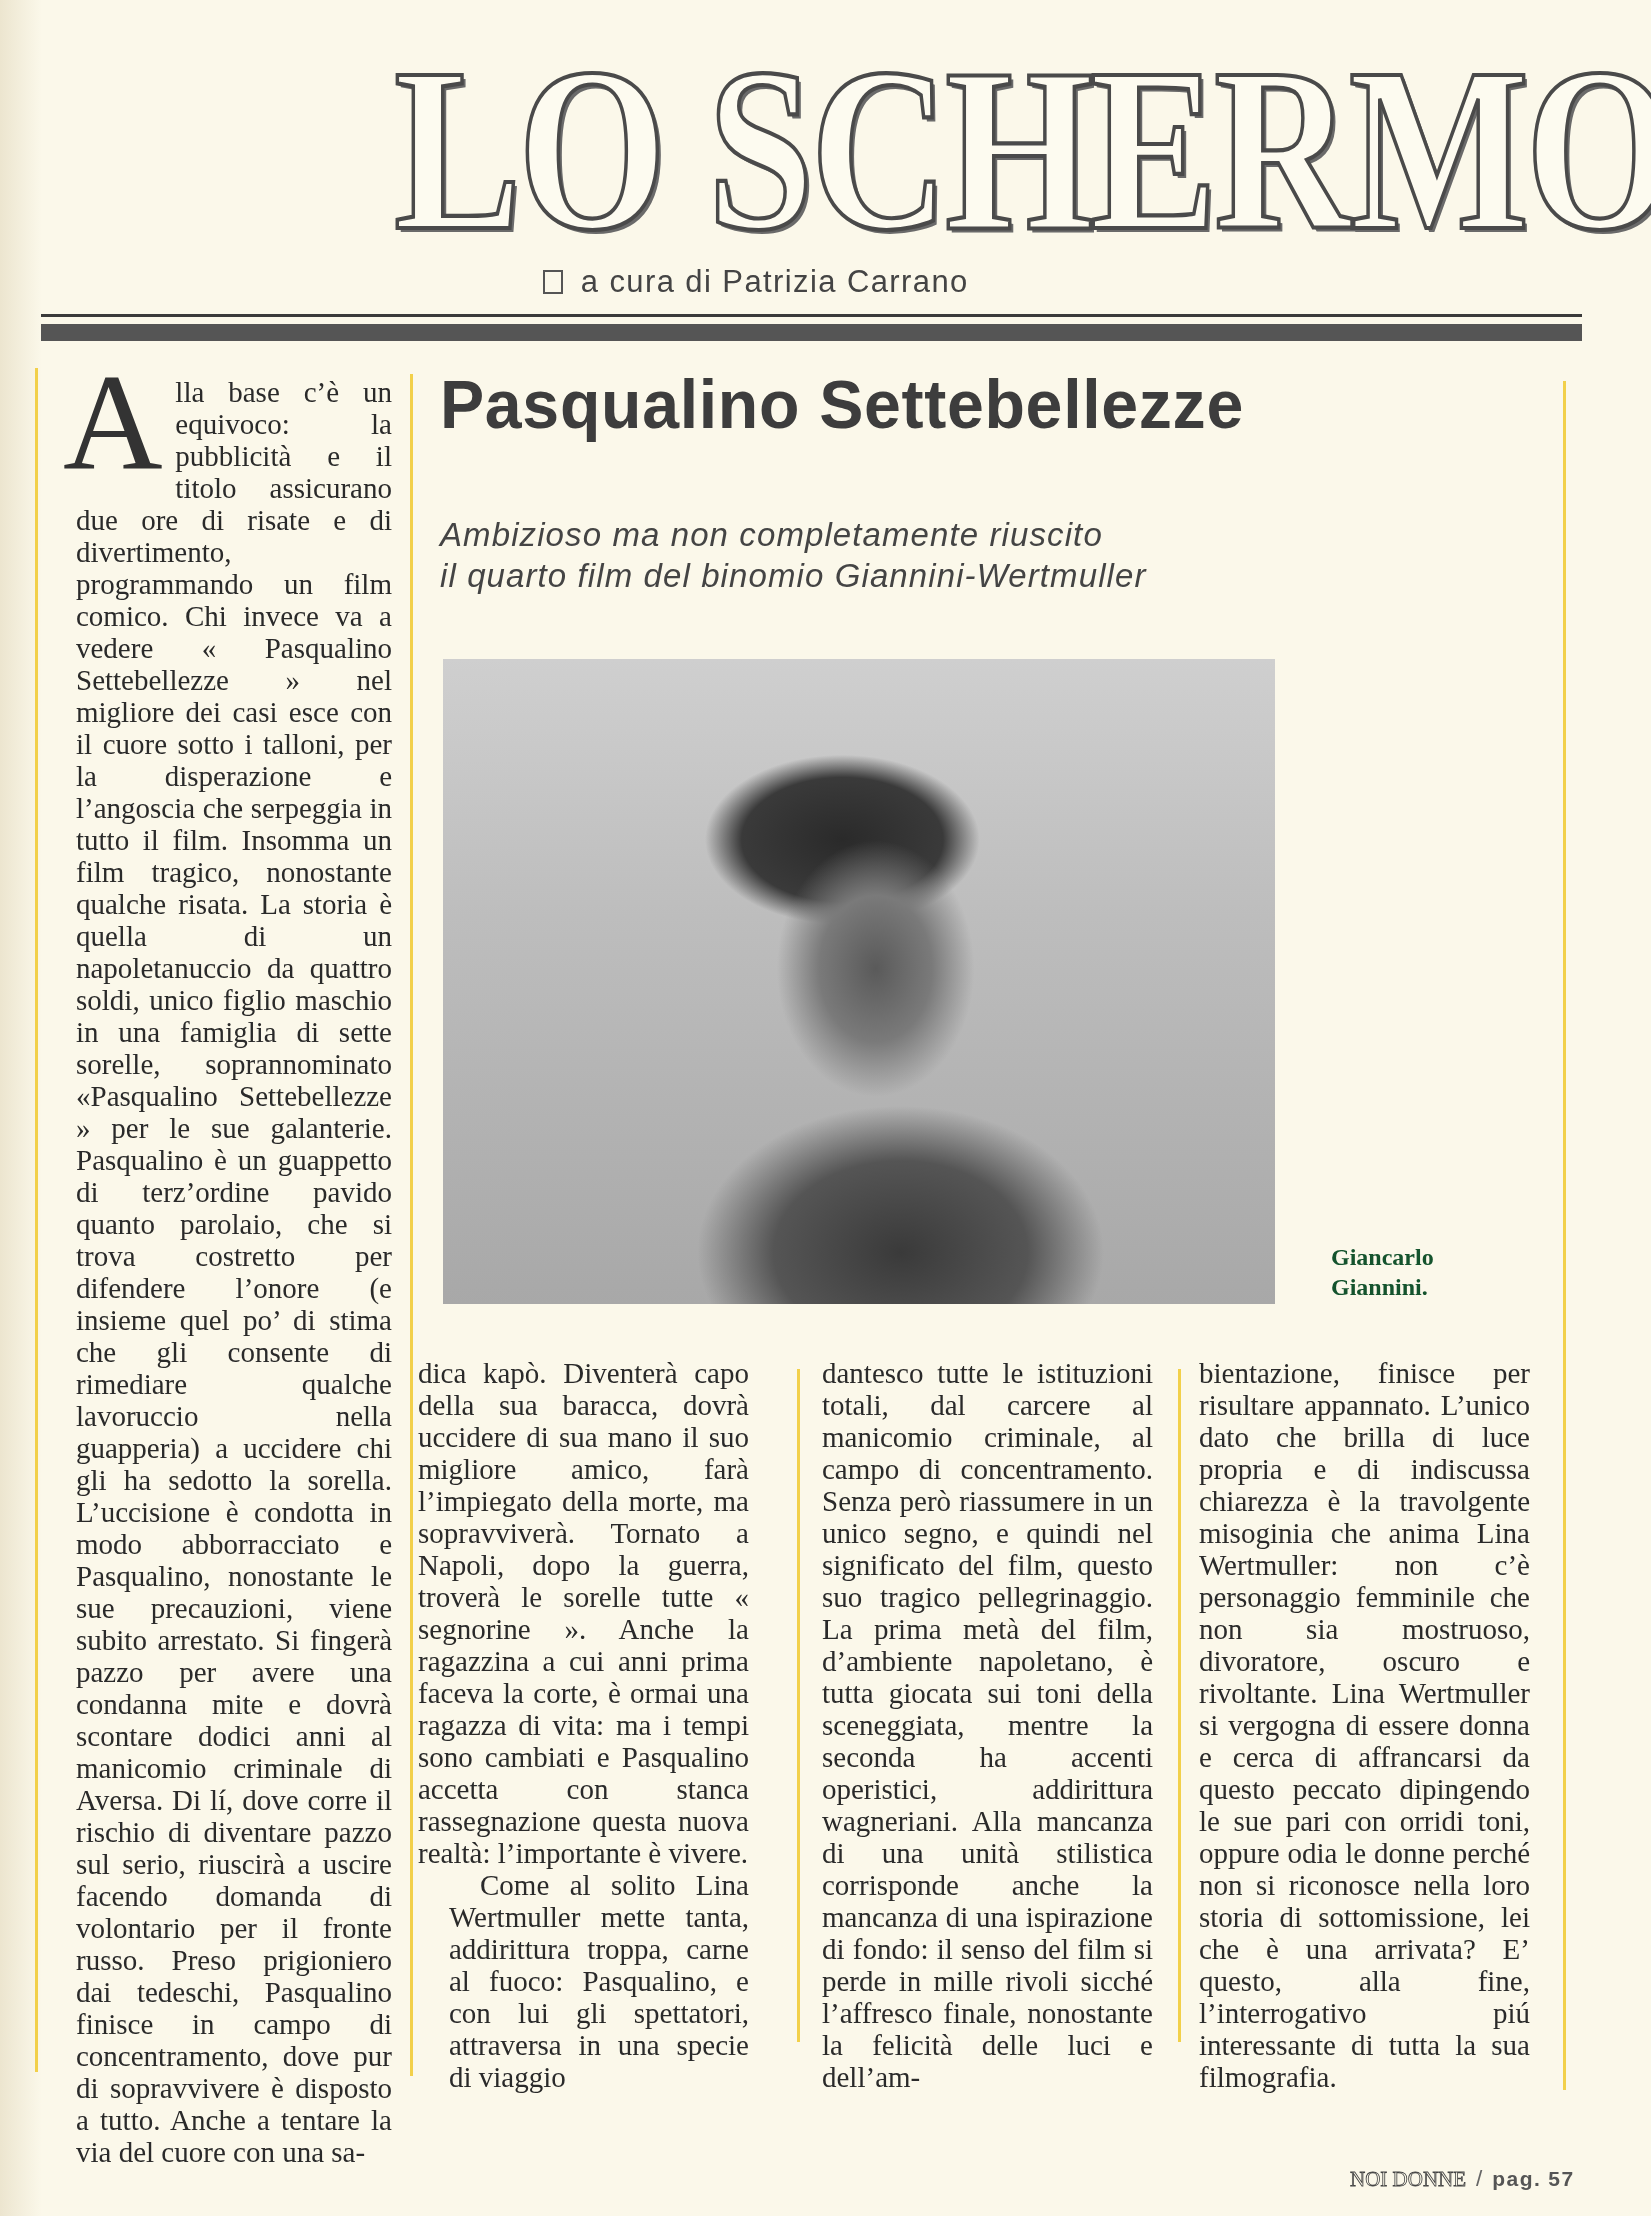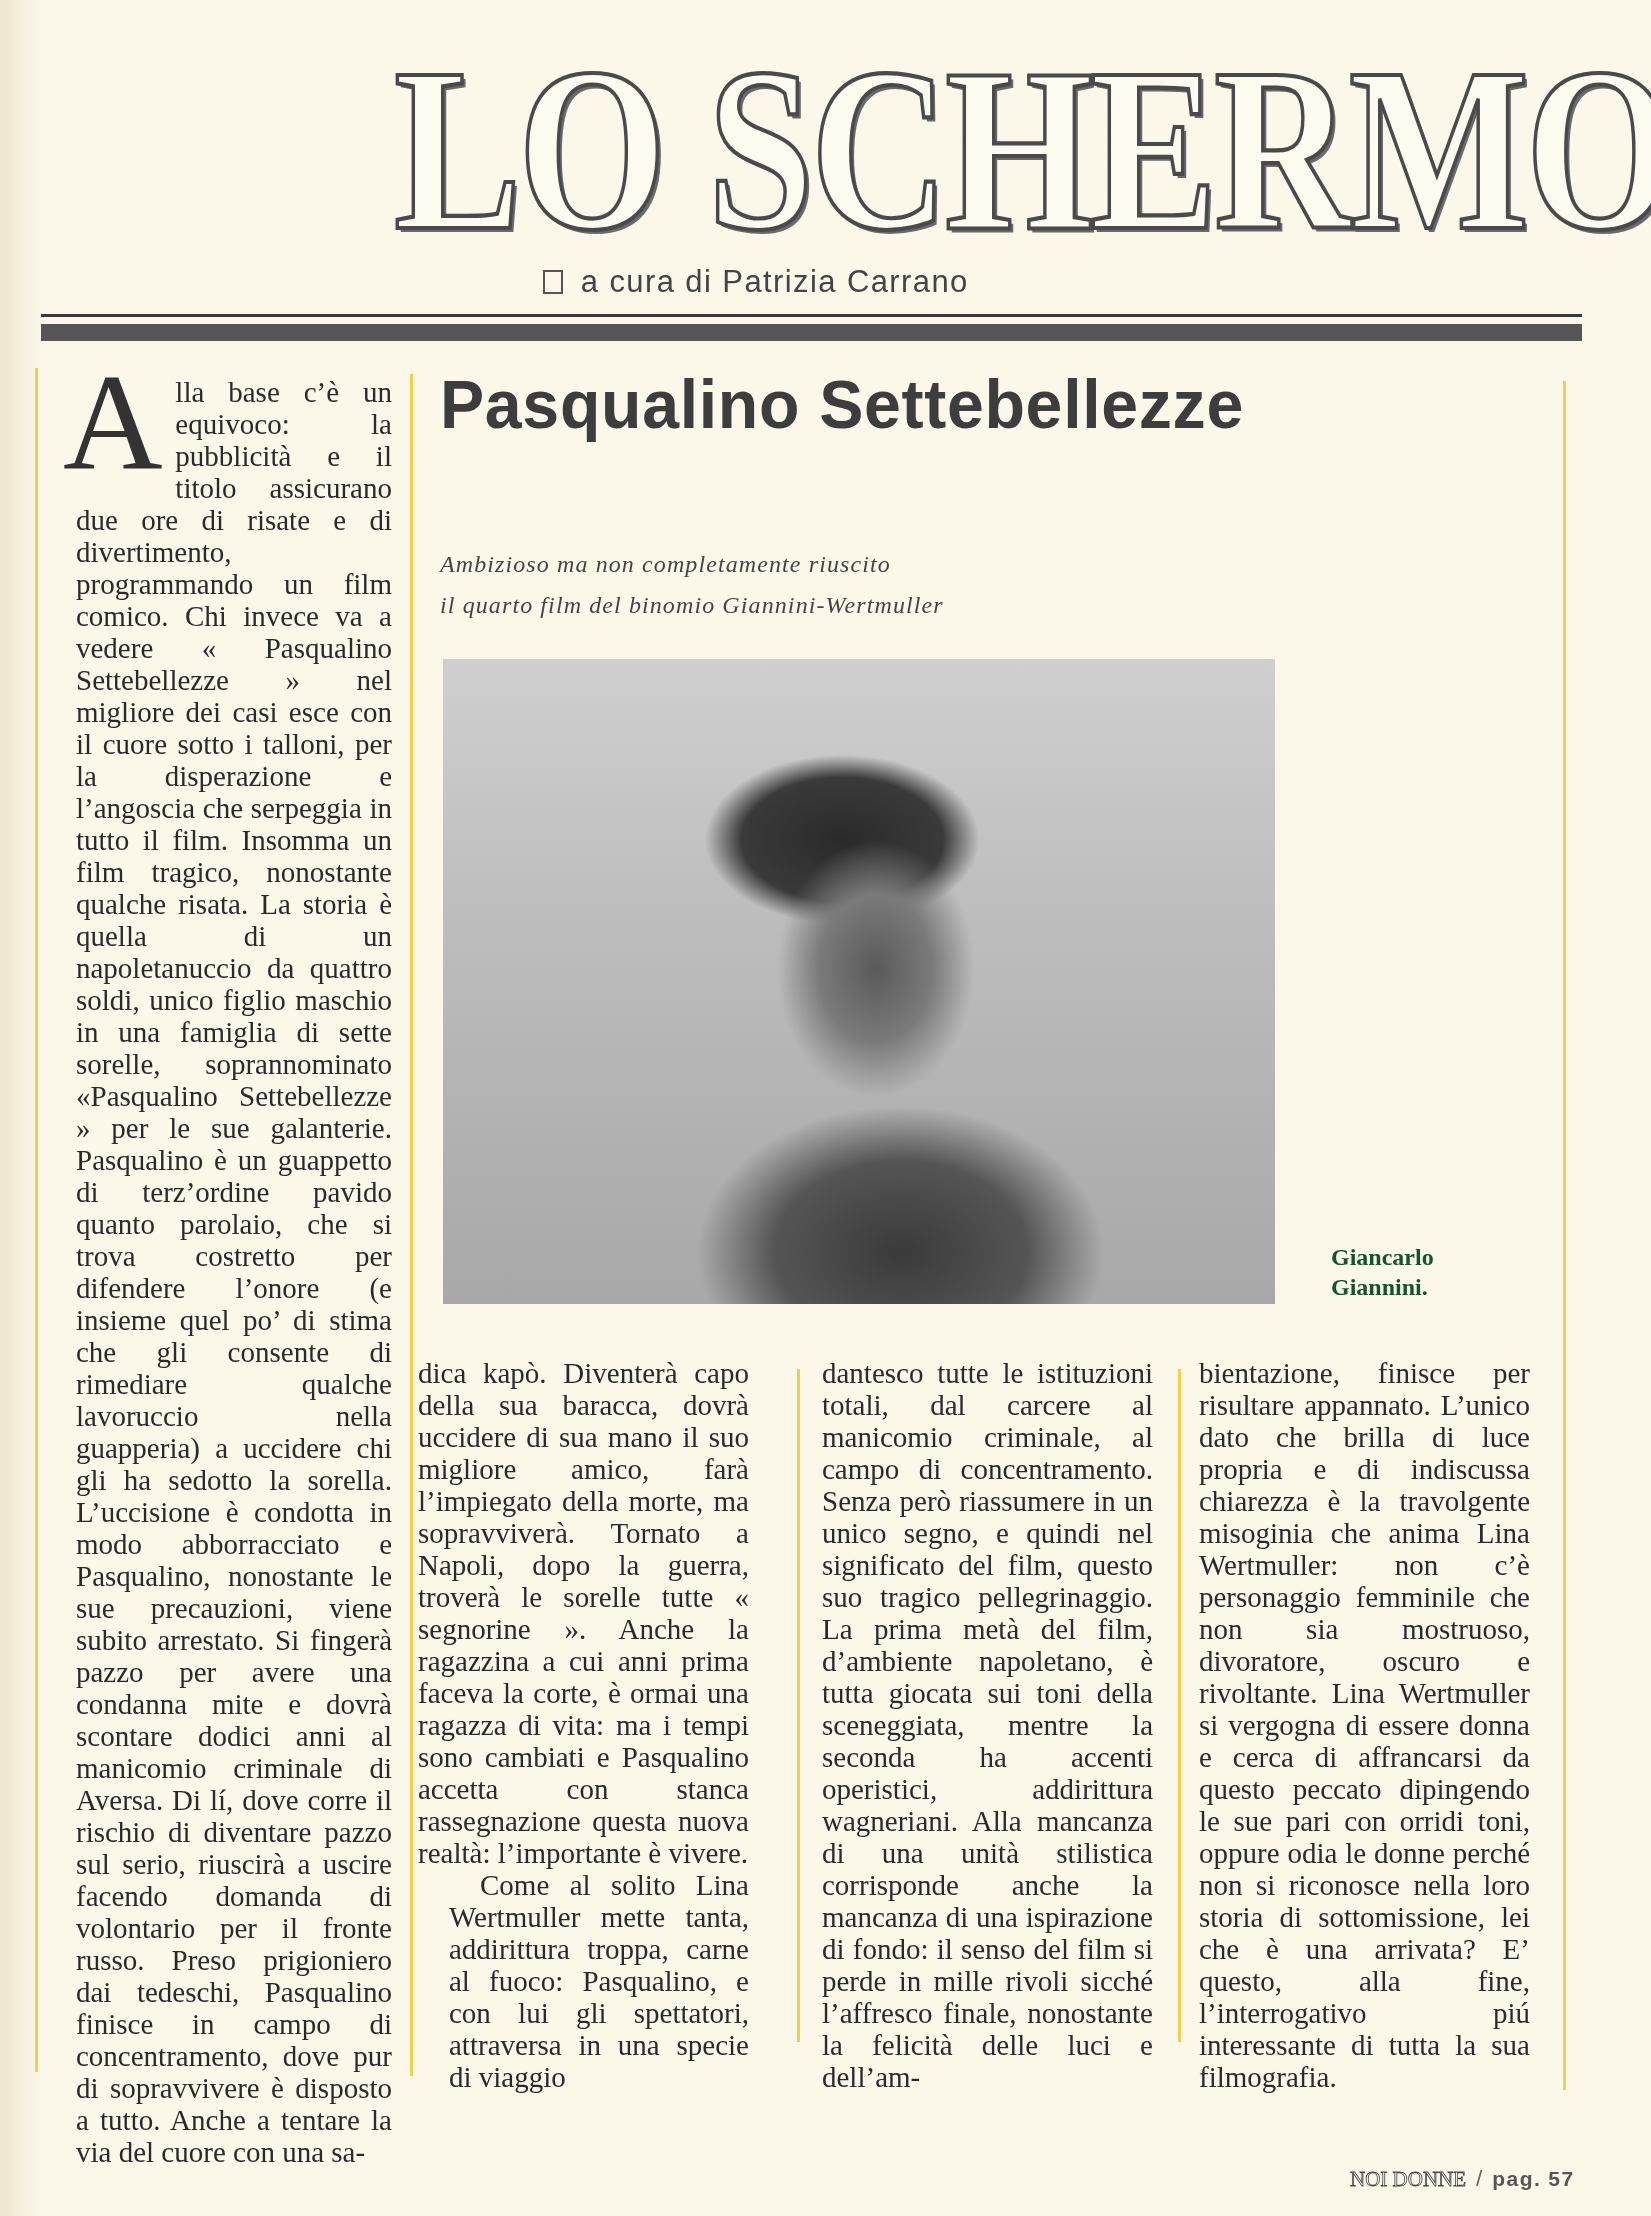--- a/index.html
+++ b/index.html
@@ -63,23 +63,23 @@
 
   .headline {
     position: absolute; left: 440px; top: 370px;
     font-family: "Liberation Sans", "DejaVu Sans", sans-serif;
     font-weight: bold; font-size: 69px; line-height: 1;
     color: #3d3d3d; letter-spacing: 0.7px;
     transform: scaleX(0.96); transform-origin: left;
     white-space: nowrap;
   }
   .subtitle {
-    position: absolute; left: 440px; top: 544px;
-    font-family: Liberation Serif, serif;
-    font-style: italic; font-size: 24px; line-height: 41px;
+    position: absolute; left: 440px; top: 514px;
+    font-family: Liberation Sans, sans-serif;
+    font-style: italic; font-size: 33px; line-height: 41px;
     color: #444; letter-spacing: 1.1px;
   }
   .photo {
     position: absolute; left: 443px; top: 659px; width: 832px; height: 645px;
     background:
       radial-gradient(ellipse 141px 183px at 52% 48%, #5a5a5a 0%, #7a7a7a 40%, rgba(120,120,120,0) 70%),
       radial-gradient(ellipse 183px 113px at 48% 28%, #2a2a2a 0%, #3a3a3a 55%, rgba(60,60,60,0) 75%),
       radial-gradient(ellipse 254px 183px at 55% 92%, #3a3a3a 0%, #555 50%, rgba(90,90,90,0) 80%),
       linear-gradient(180deg, #cfcfcf 0%, #bdbdbd 40%, #a8a8a8 100%);
     filter: grayscale(1);

